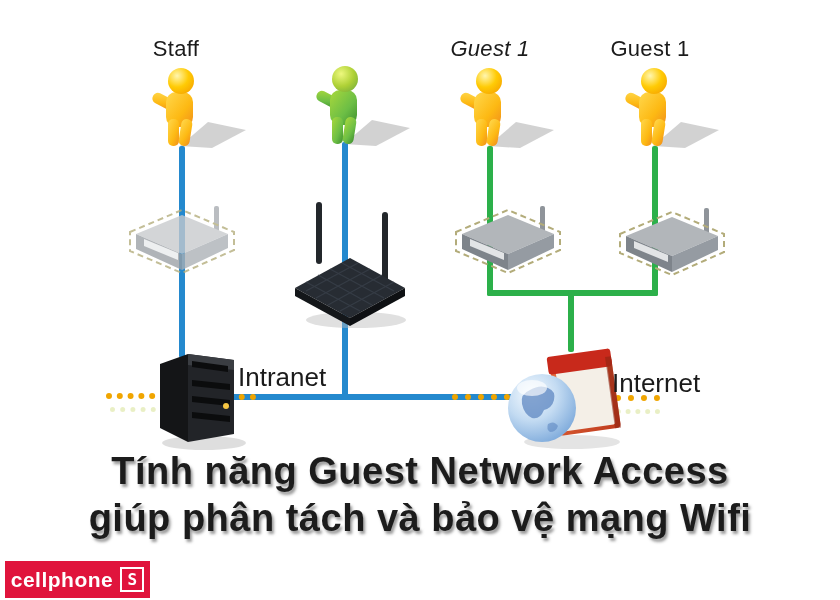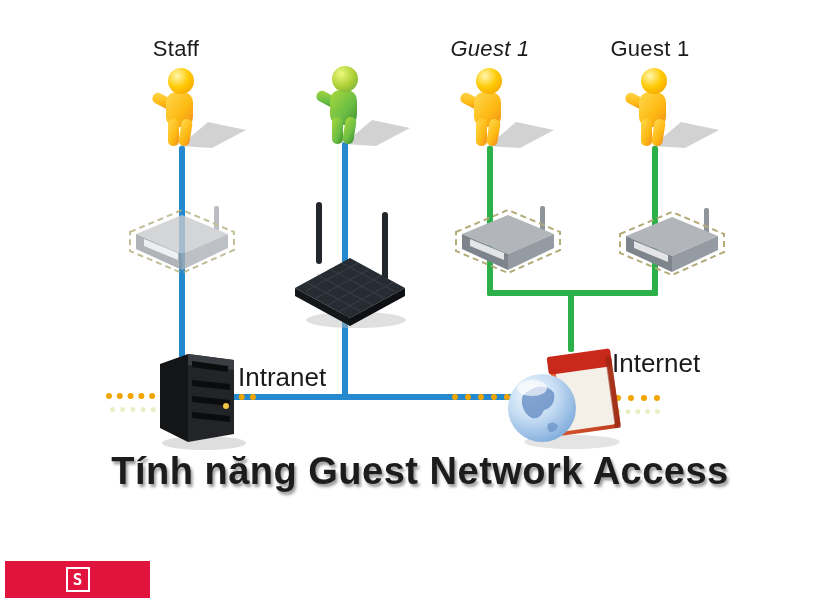--- a/index.html
+++ b/index.html
@@ -192,21 +192,23 @@
       <rect x="52" y="14" width="62" height="72" rx="4" fill="url(#folderGrad)"></rect>
       <rect x="57" y="22" width="52" height="60" rx="2" fill="#F4EFE7"></rect>
       <rect x="50" y="6" width="64" height="18" rx="3" fill="#C8291B"></rect>
       <rect x="108" y="14" width="6" height="72" fill="#8E2412" opacity="0.6"></rect>
     </g>
     <circle cx="40" cy="62" r="34" fill="url(#globeGrad)"></circle>
     <path d="M28,44 q10,-6 18,-2 q8,3 6,12 q-2,8 -10,10 q-4,10 -12,8 q-8,-4 -10,-14 q-2,-10 8,-14z" fill="#5E87C2" opacity="0.75"></path>
     <path d="M46,78 q6,-4 10,2 q-2,6 -8,6 q-4,-3 -2,-8z" fill="#5E87C2" opacity="0.6"></path>
     <ellipse cx="30" cy="42" rx="15" ry="8" fill="#ffffff" opacity="0.65"></ellipse>
   </svg>
-  <div class="node-label" style="left:612px;top:348px;">Internet</div>
+  <div class="node-label" style="left:612px;top:368px;">Internet</div>
 
   <div class="caption-line" style="top:450px;">Tính năng Guest Network Access</div>
+  <div class="caption-line" style="top:497px;">giúp phân tách và bảo vệ mạng Wifi</div>
 
   <div class="logo">
+    <span class="brand">cellphone</span>
     <span class="mark">S</span>
   </div>
 
 </div>
 
 </body></html>

